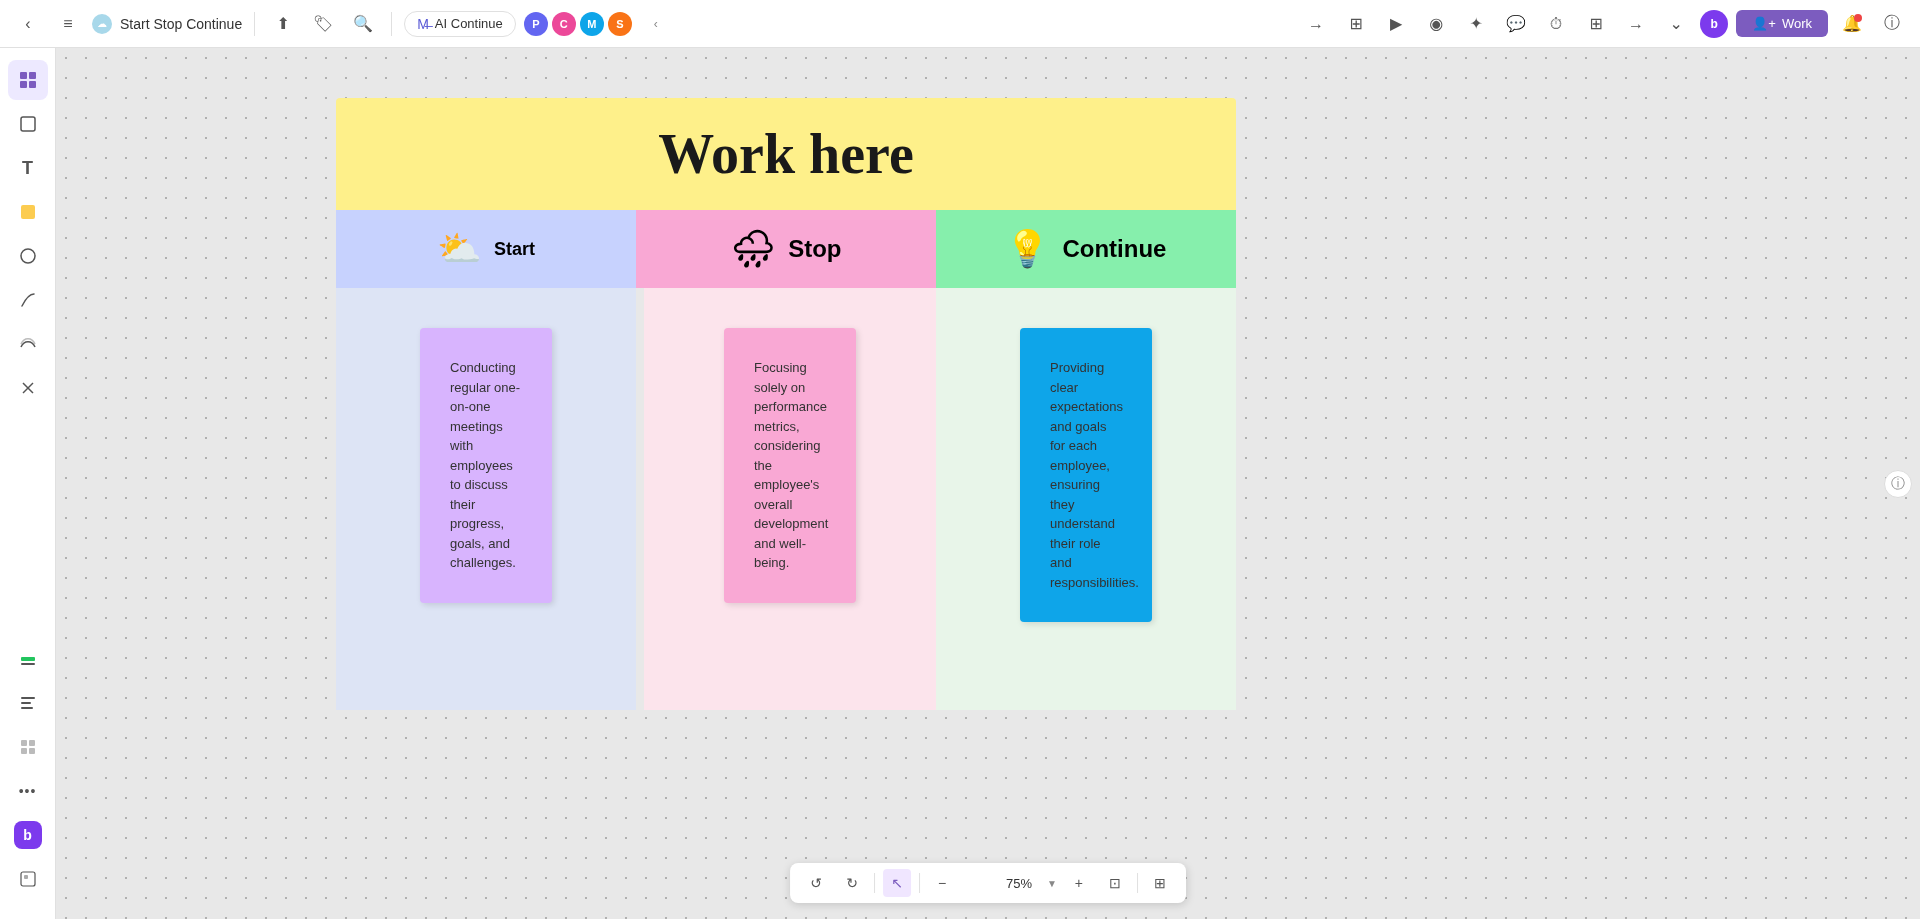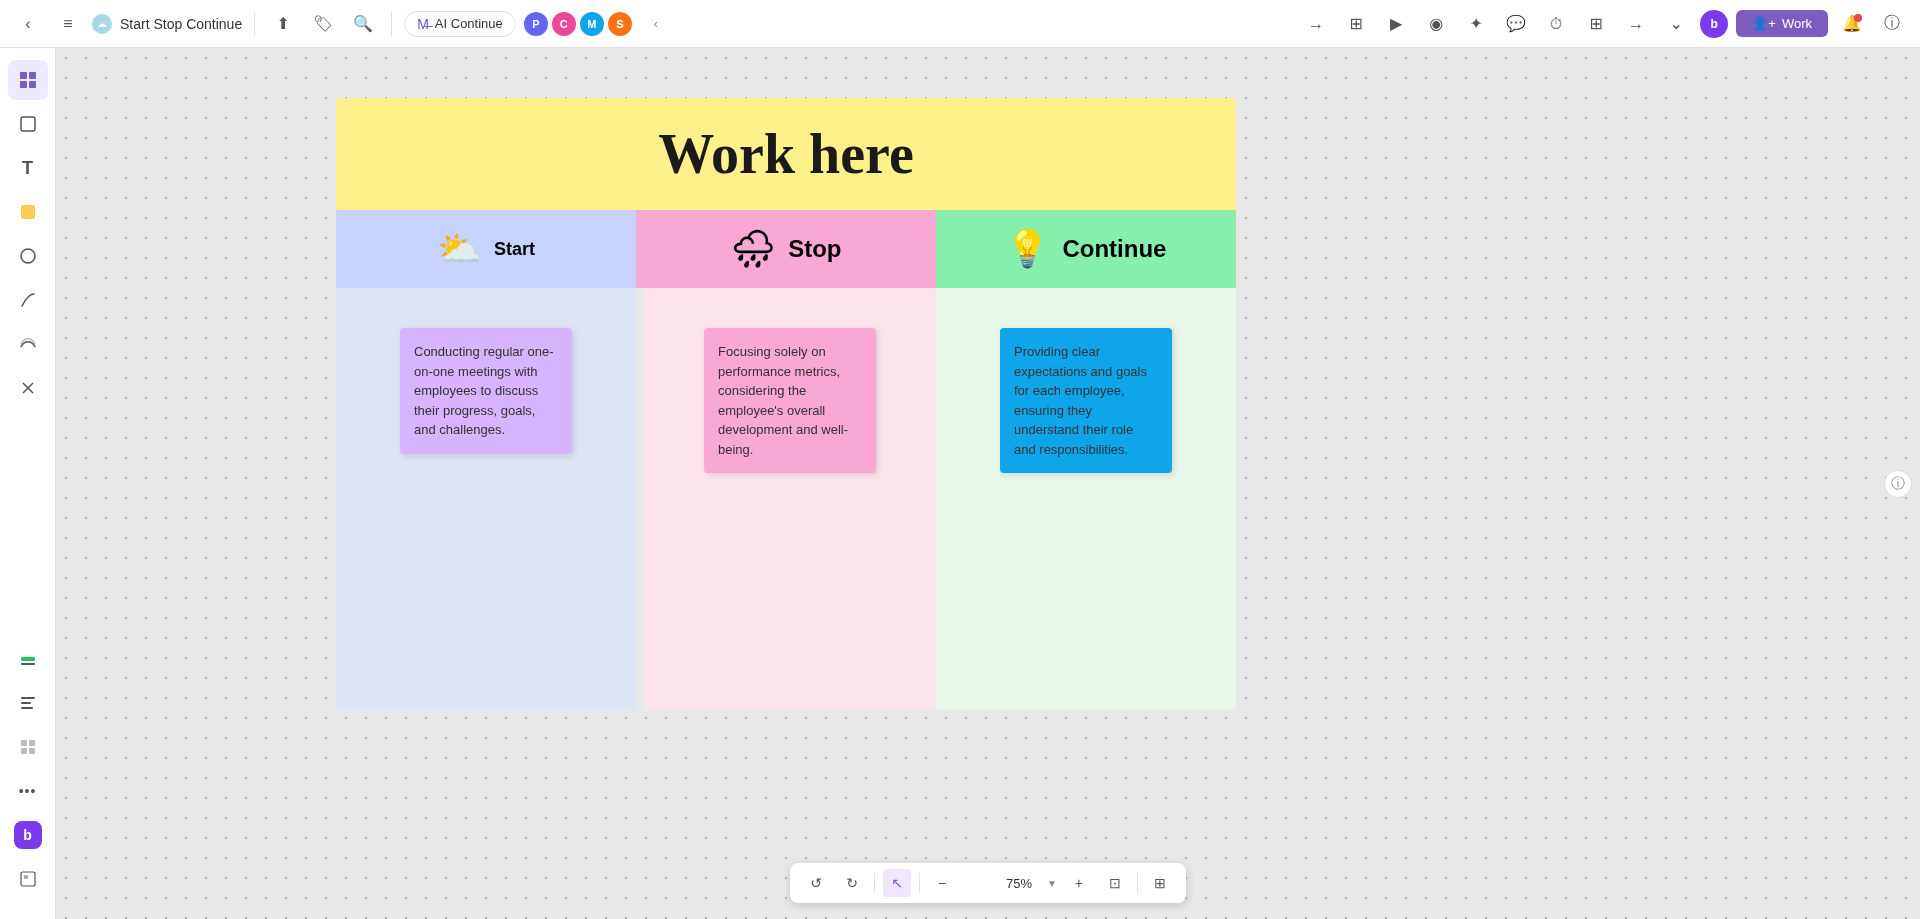--- a/index.html
+++ b/index.html
@@ -146,23 +146,23 @@
       gap: 12px;
       align-items: center;
       justify-content: flex-start;
       padding-top: 40px;
     }
     .col-body-start { background: #dde4f5; }
     .col-body-stop { background: #fce4ec; margin-left: 8px; }
     .col-body-continue { background: #e8f5e9; }
 
     .sticky-note {
-      width: 172px;
+      width: 132px;
       min-height: 120px;
-      padding: 14px;
+      padding: 30px;
       border-radius: 4px;
       font-size: 13px;
       line-height: 1.5;
       color: #333;
       box-shadow: 2px 2px 6px rgba(0,0,0,0.12);
     }
     .sticky-purple { background: #d8b4fe; }
     .sticky-pink { background: #f9a8d4; }
     .sticky-green { background: #0ea5e9; }
     .right-btn {

